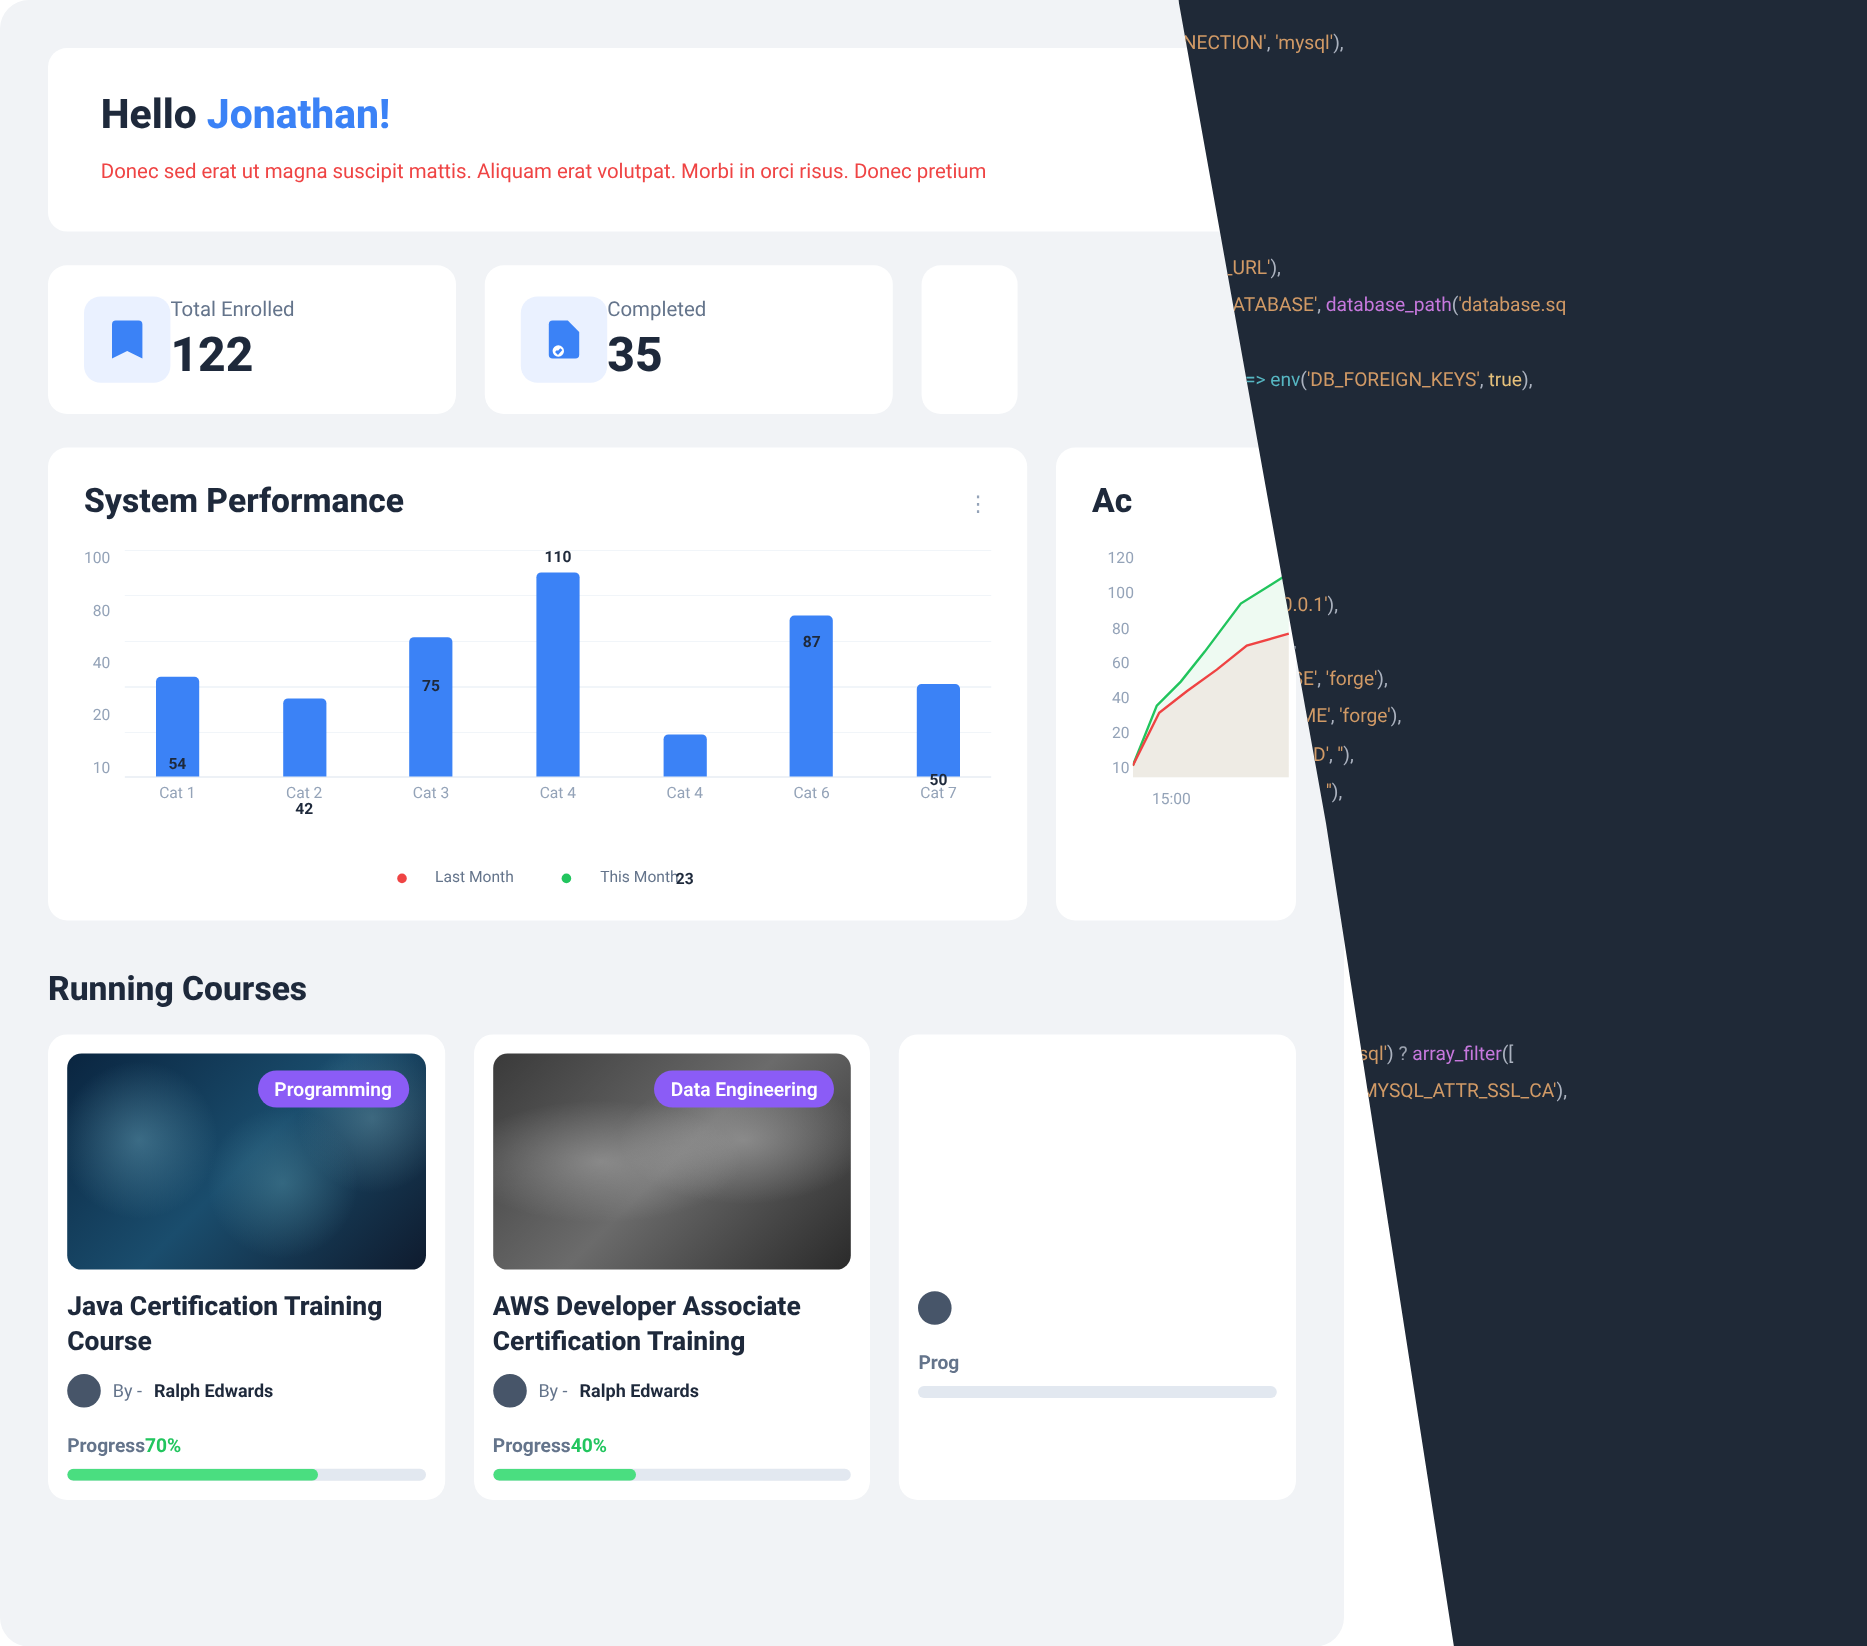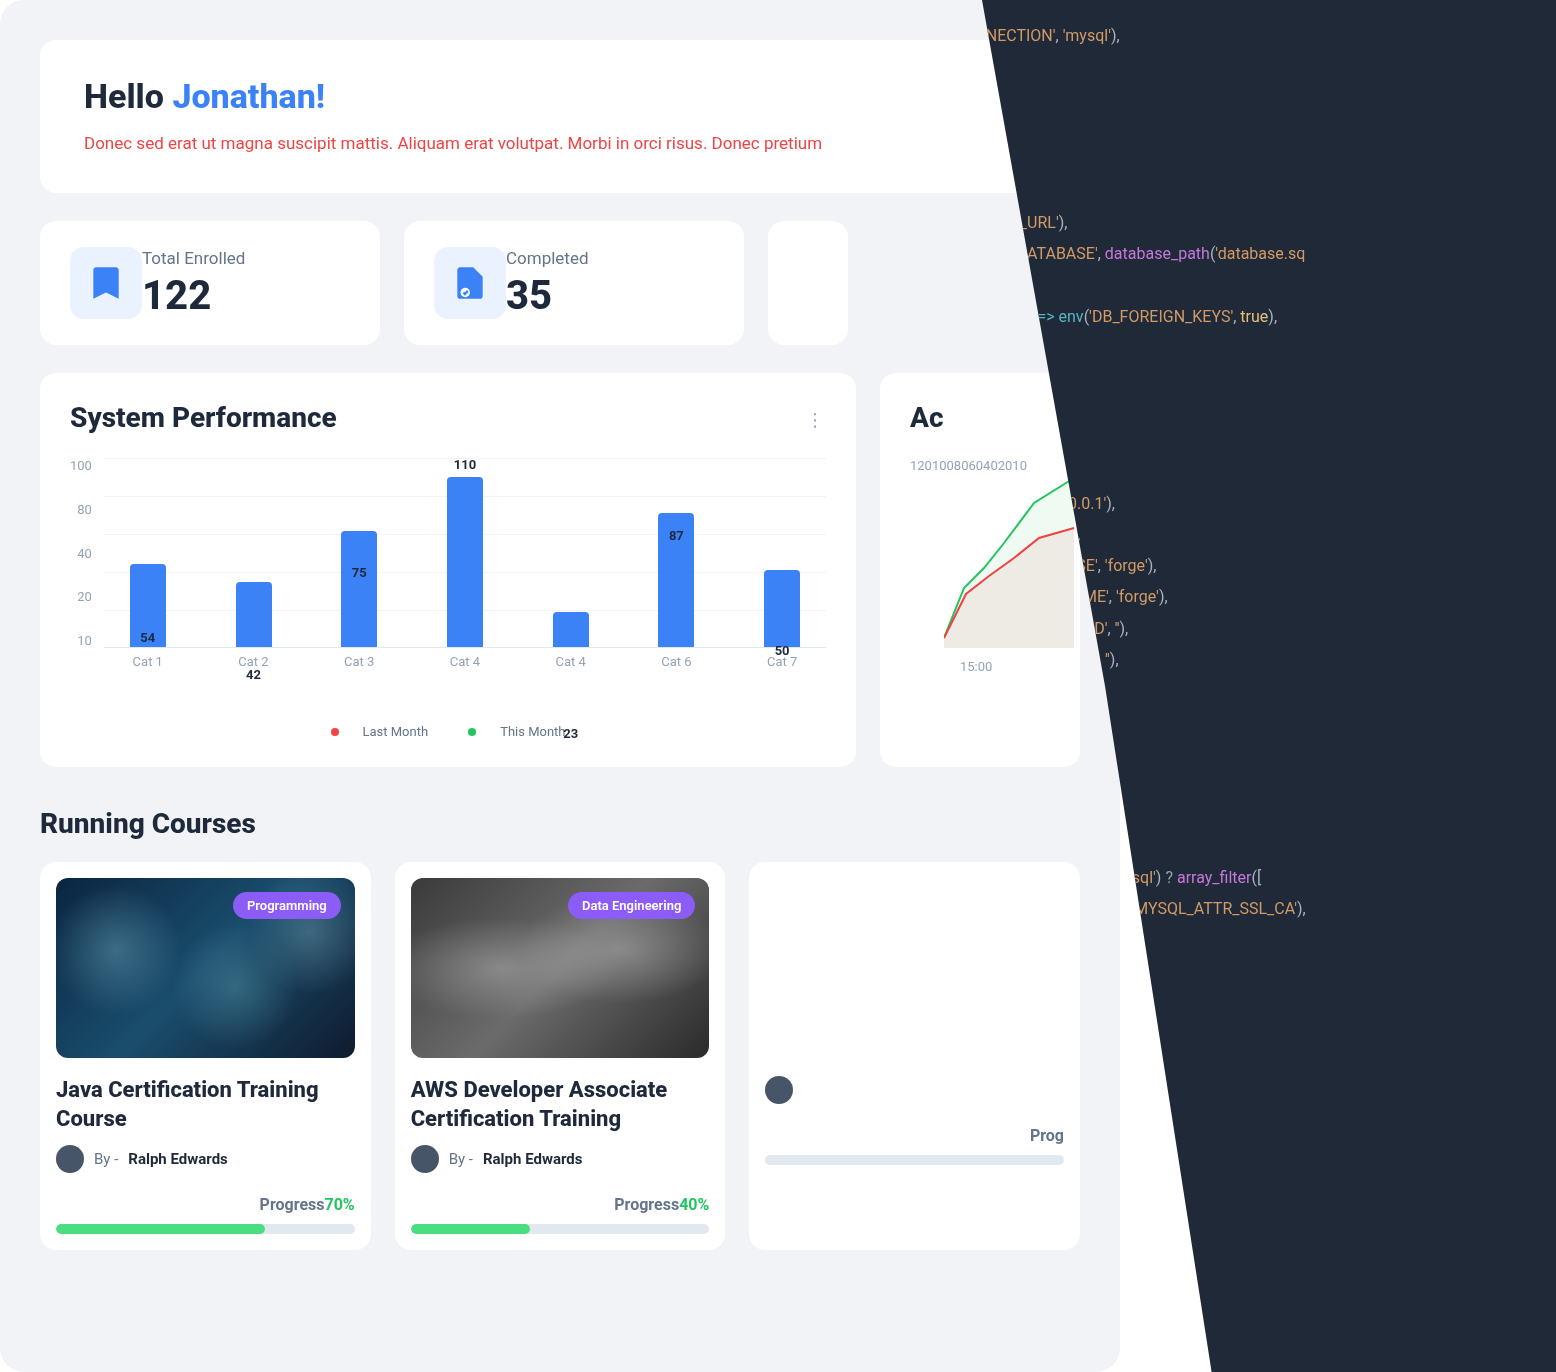--- a/index.html
+++ b/index.html
@@ -31,39 +31,39 @@
 .bar-col { flex: 1; display: flex; flex-direction: column; align-items: center; position: relative; }
 .bar-val { position: absolute; top: -20px; font-size: 13px; font-weight: 700; color: #1e293b; }
 .bar { width: 36px; background: #3b82f6; border-radius: 4px 4px 0 0; }
 .bar-cat { position: absolute; bottom: -22px; font-size: 13px; color: #94a3b8; white-space: nowrap; }
 .legend { display: flex; justify-content: center; gap: 40px; margin-top: 36px; }
 .legend-item { display: flex; align-items: center; gap: 24px; font-size: 13px; color: #64748b; }
 .legend-dot { width: 8px; height: 8px; border-radius: 50%; }
 
 .chart-card.activity { flex: 0 0 200px; overflow: hidden; }
 .line-chart { position: relative; height: 230px; }
-.line-y { position: absolute; left: 0; top: 0; height: 190px; display: flex; flex-direction: row; justify-content: space-between; }
+.line-y { position: absolute; left: 13px; top: 0; height: 190px; display: flex; flex-direction: column; justify-content: space-between; align-items: center; }
 .line-y span { color: #94a3b8; font-size: 13px; }
 .line-svg { position: absolute; left: 34px; top: 0; right: 0; height: 190px; }
 .line-x { position: absolute; bottom: 14px; left: 50px; font-size: 13px; color: #94a3b8; }
 
 h2.section-title { font-size: 28px; font-weight: 800; color: #1e293b; margin-bottom: 22px; }
 .course-row { display: flex; gap: 24px; }
 .course-card { background: #fff; border-radius: 16px; padding: 16px; width: 460px; }
 .course-img { width: 100%; height: 180px; border-radius: 12px; position: relative; overflow: hidden; margin-bottom: 18px; }
 .img-clocks { background: linear-gradient(135deg, #0a2540, #1a4d6d, #0f1b2e); }
 .img-clocks::before { content: ''; position: absolute; inset: 0; background-image: radial-gradient(circle at 20% 40%, rgba(120,180,200,0.4) 0%, transparent 25%), radial-gradient(circle at 60% 60%, rgba(80,140,160,0.5) 0%, transparent 30%), radial-gradient(circle at 85% 30%, rgba(150,200,210,0.3) 0%, transparent 22%); }
 .img-smoke { background: linear-gradient(135deg, #3a3a3a, #6b6b6b, #2a2a2a); }
 .img-smoke::before { content: ''; position: absolute; inset: 0; background-image: radial-gradient(ellipse at 30% 50%, rgba(200,200,200,0.4) 0%, transparent 40%), radial-gradient(ellipse at 70% 40%, rgba(180,180,180,0.5) 0%, transparent 35%); }
-.course-badge { position: absolute; top: 14px; right: 14px; background: #8b5cf6; color: #fff; font-size: 13px; font-weight: 600; padding: 6px 14px; border-radius: 999px; }
+.course-badge { position: absolute; top: 14px; right: 14px; background: #8b5cf6; color: #fff; font-size: 16px; font-weight: 600; padding: 6px 14px; border-radius: 999px; }
 .course-title { font-size: 22px; font-weight: 800; color: #1e293b; margin-bottom: 12px; line-height: 1.3; }
 .course-author { display: flex; align-items: center; gap: 10px; margin-bottom: 22px; color: #64748b; font-size: 15px; }
 .avatar { width: 28px; height: 28px; border-radius: 50%; background: #475569; }
 .author-name { color: #1e293b; font-weight: 700; }
-.progress-row { display: flex; justify-content: flex-end; font-size: 16px; font-weight: 700; margin-bottom: 10px; }
+.progress-row { display: flex; justify-content: flex-start; font-size: 16px; font-weight: 700; margin-bottom: 10px; }
 .progress-row .label { color: #64748b; }
 .progress-row .pct { color: #22c55e; }
 .progress-bar { width: 100%; height: 10px; background: #e2e8f0; border-radius: 999px; overflow: hidden; }
 .progress-fill { height: 100%; background: #4ade80; border-radius: 999px; }
 
 
 .code-editor { position: absolute; right: 0; top: 0; width: 820px; height: 1372px; background: #1f2937; clip-path: polygon(30% 0, 100% 0, 100% 100%, 58% 100%, 45% 50%); padding: 20px 0 20px 0; font-family: 'SFMono-Regular', Consolas, 'Liberation Mono', Menlo, monospace; font-size: 16px; line-height: 1.95; overflow: hidden; }
 .code-line { display: flex; white-space: pre; }
 .gutter { width: 60px; text-align: right; padding-right: 24px; color: #4b5563; flex-shrink: 0; user-select: none; }
 .code { color: #9ca3af; }

